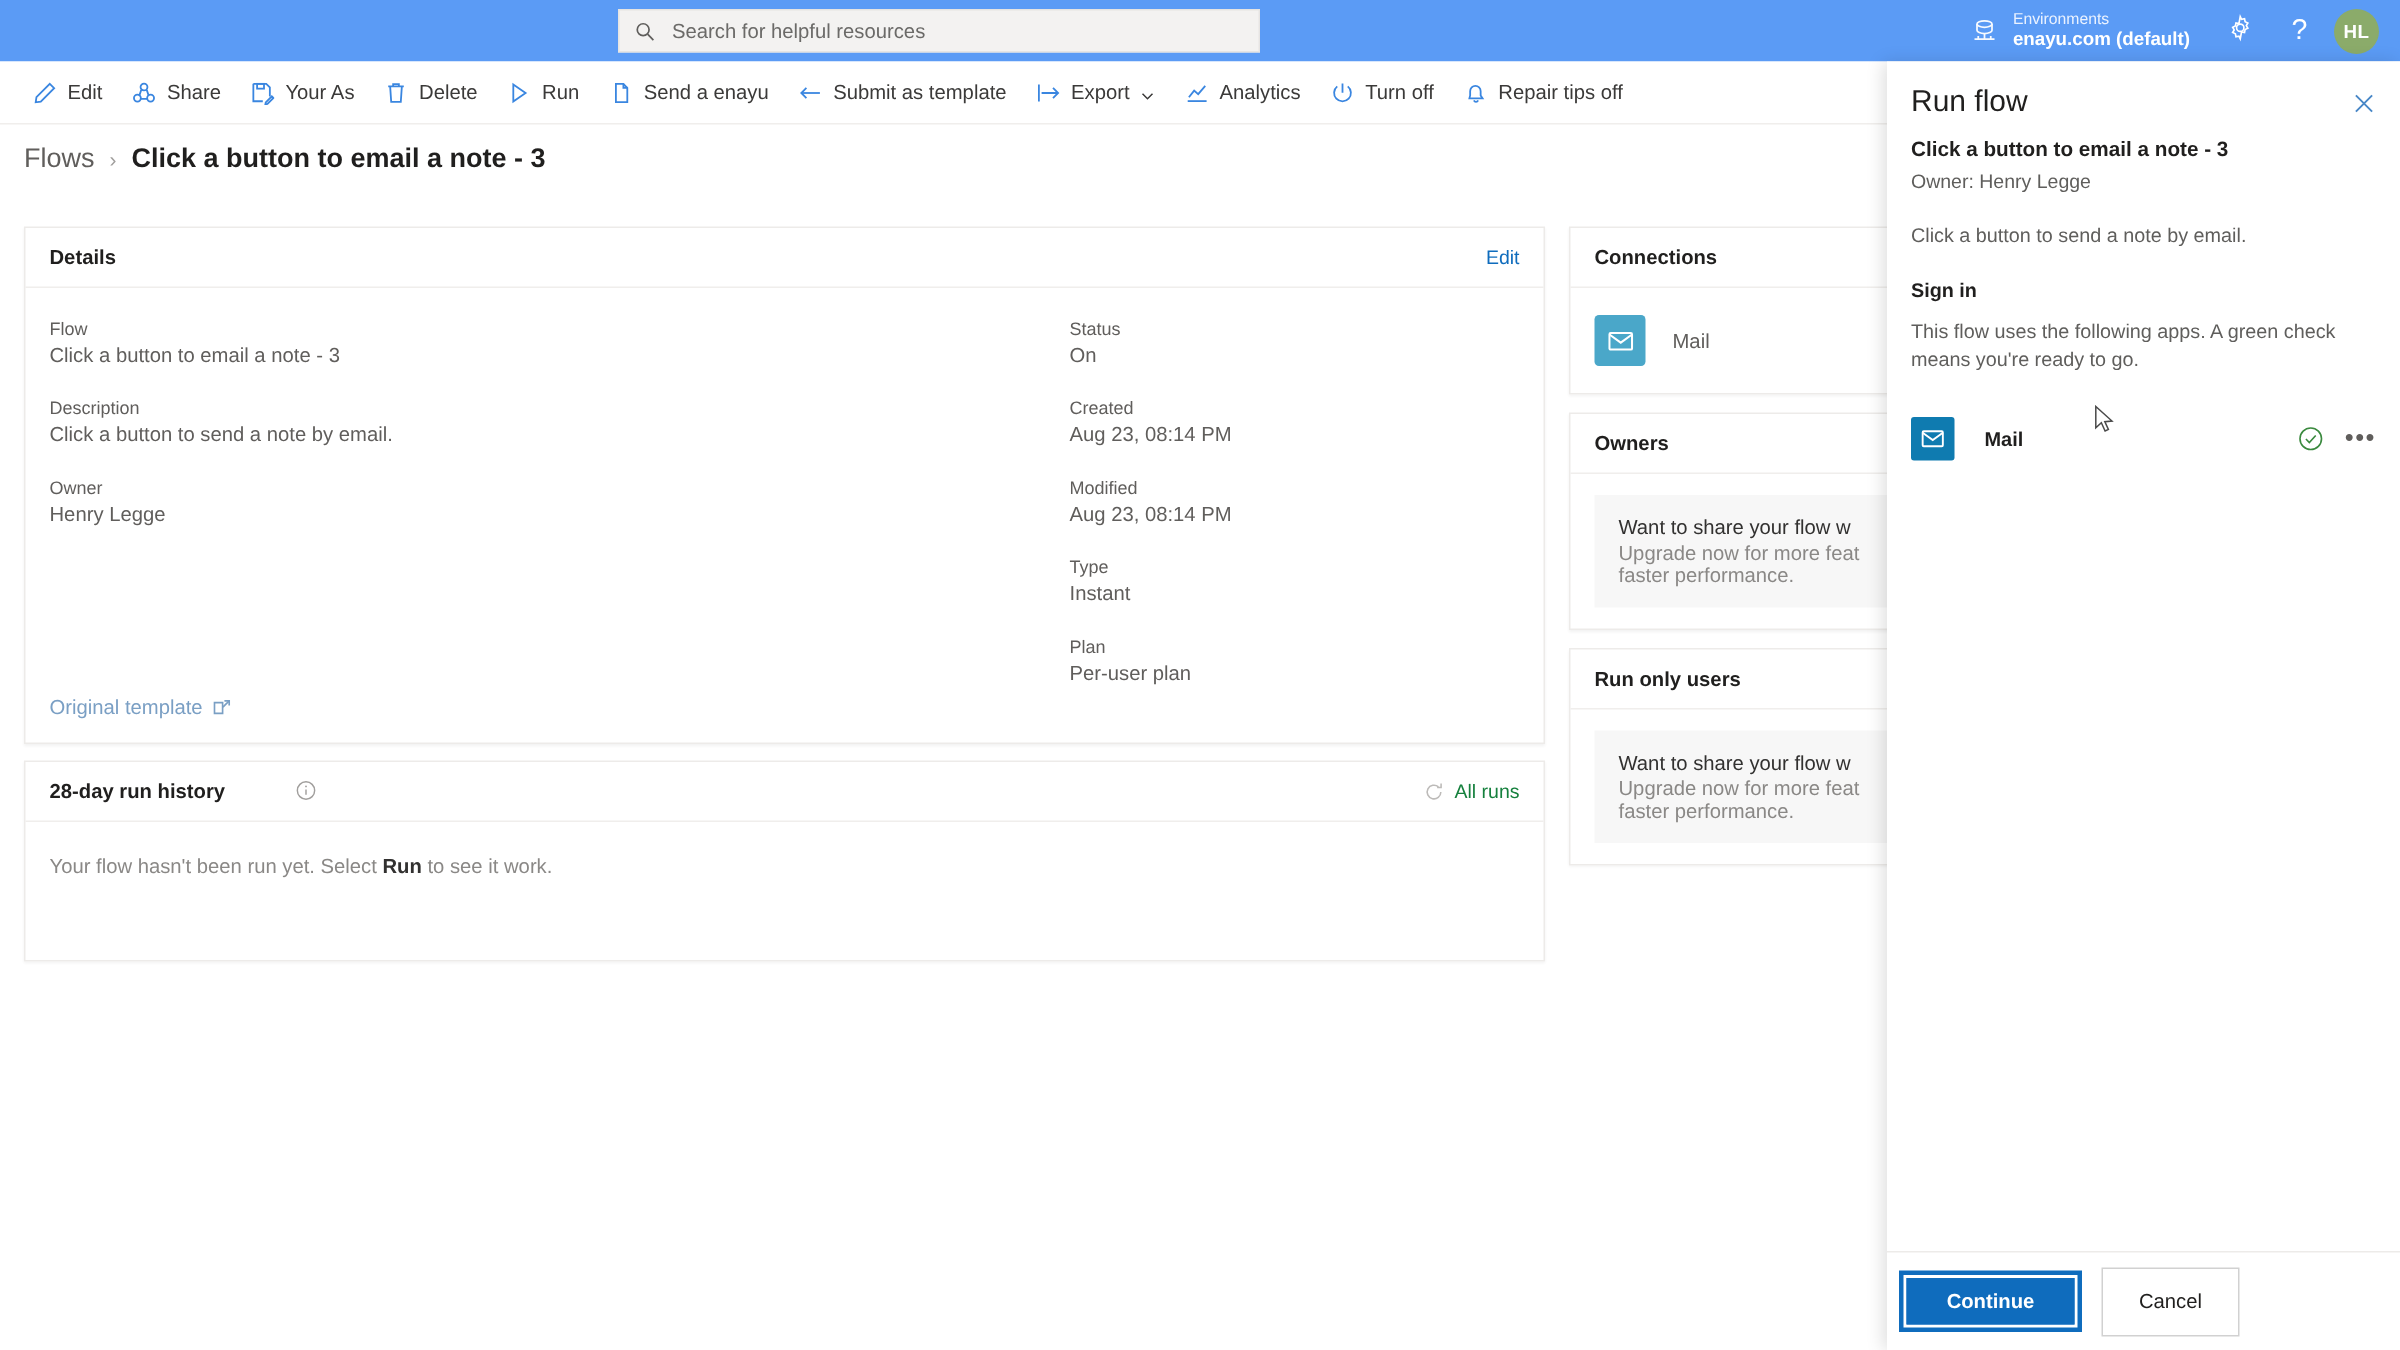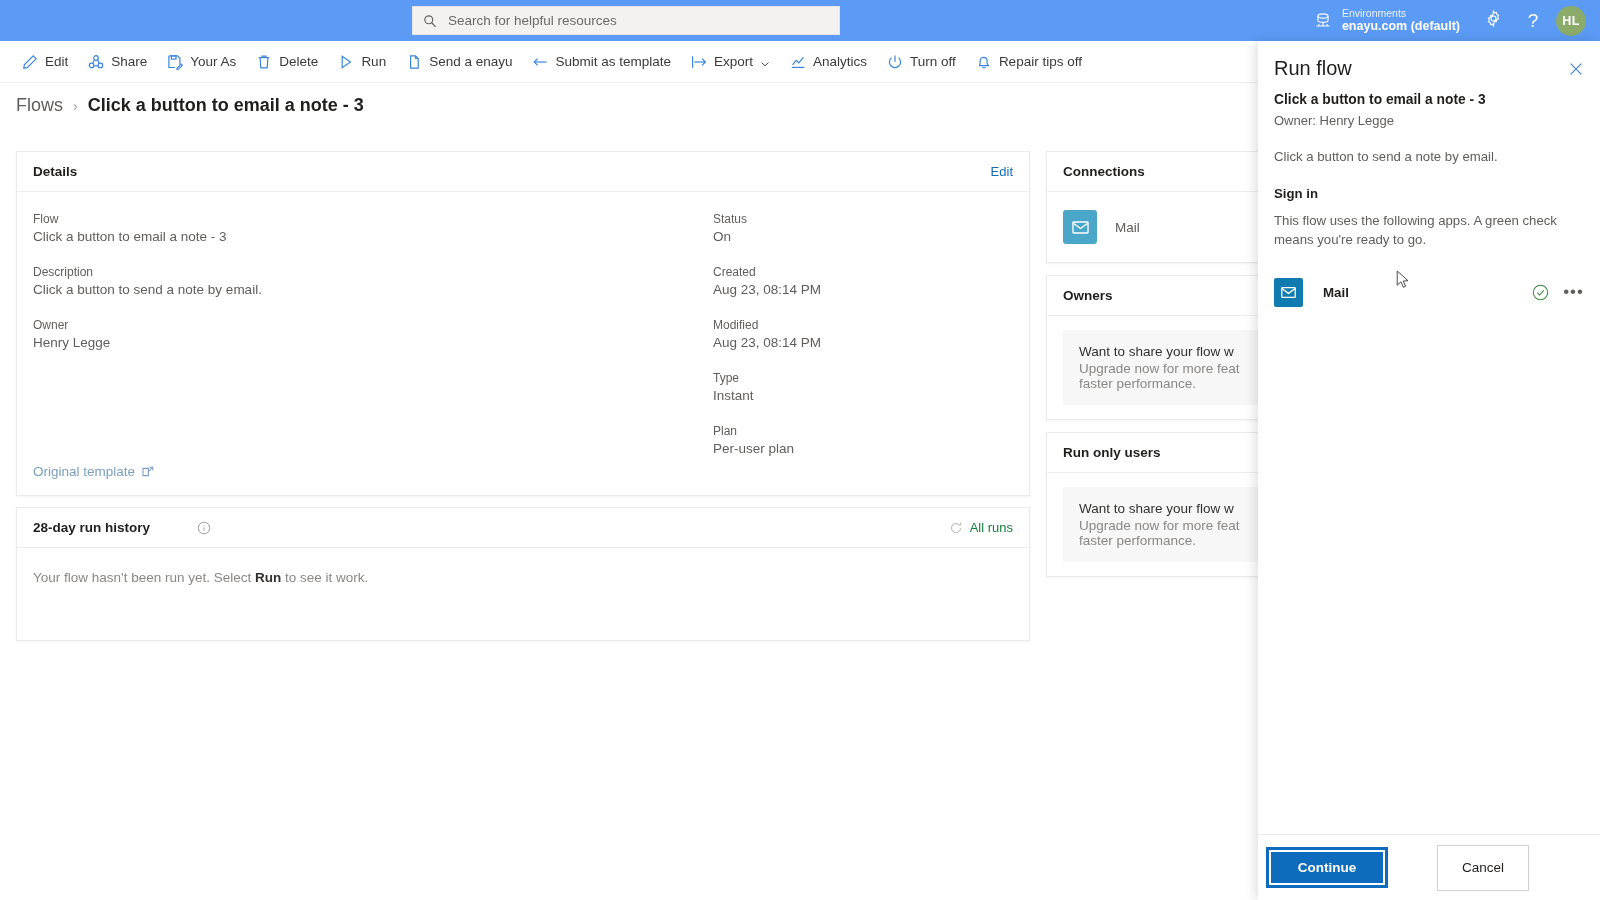--- a/index.html
+++ b/index.html
@@ -106,21 +106,21 @@
     position:absolute; left:16px; bottom:17px;
     font-size:13.5px; color:#7a9fc4; display:flex; align-items:center; cursor:pointer;
   }
   .orig-tpl .ext { width:12px; height:12px; margin-left:7px; }
 
   
   .runhist-card {
     position:absolute; left:16px; top:367px; width:1014px; height:134px;
   }
   .runhist-head { justify-content:space-between; }
-  .runhist-title-wrap { display:flex; align-items:flex-end;gap:39px; }
+  .runhist-title-wrap { display:flex; align-items:flex-start;gap:39px; }
   .info-ic { width:14px; height:14px; margin-left:8px; color:#a19f9d; }
   .allruns { display:flex; align-items:center; color:#15803d; font-size:13px; cursor:pointer; }
   .allruns .refresh { width:14px; height:14px; margin-right:7px; color:#bdbbb9; }
   .runhist-body { padding:22px 16px; font-size:13.5px; color:#8a8886; }
   .runhist-body b { color:#323130; font-weight:700; }
 
   
   .rightcol { position:absolute; left:1046px; top:11px; width:300px; }
   .side-card { margin-bottom:12px; }
   .side-body { padding:14px 16px; }
@@ -158,21 +158,21 @@
     display:flex; align-items:center; justify-content:center; flex:0 0 auto;
   }
   .app-name { font-size:13.3px; font-weight:700; color:#201f1e; margin-left:20px; }
   .app-spacer { flex:1 1 auto; }
   .check-ic { width:17px; height:17px; color:#3b8a3f; }
   .ellipsis-ic { margin-left:14px; color:#605e5c; font-size:17px; line-height:10px; cursor:pointer; letter-spacing:1px; }
 
   .panel-footer {
     position:absolute; left:0; right:0; bottom:0; height:66px;
     border-top:1px solid #edebe9;
-    display:flex; align-items:center; padding-left:8px;gap:36px;
+    display:flex; align-items:center; padding-left:8px;
   }
   .btn-focus-ring {
     border:3px solid #0f6cbd; padding:2px; background:#ffffff;
     display:inline-block;
   }
   .btn-primary {
     background:#0f6cbd; color:#ffffff; border:1px solid #0f6cbd;
     font-family:"Liberation Sans", sans-serif;
     font-size:13.5px; font-weight:700;
     width:112px; height:31px; cursor:pointer;

